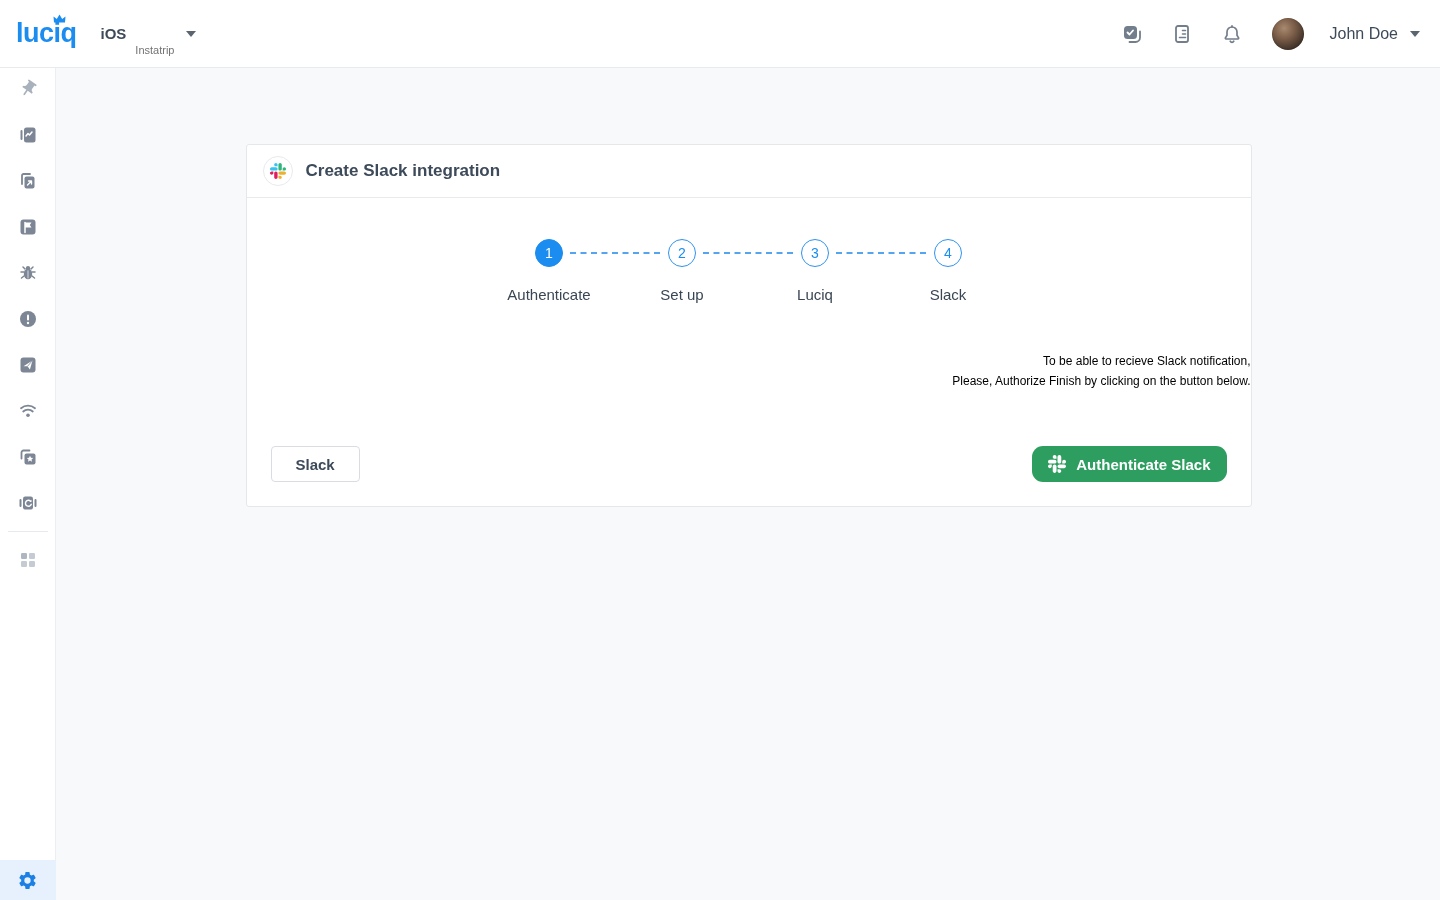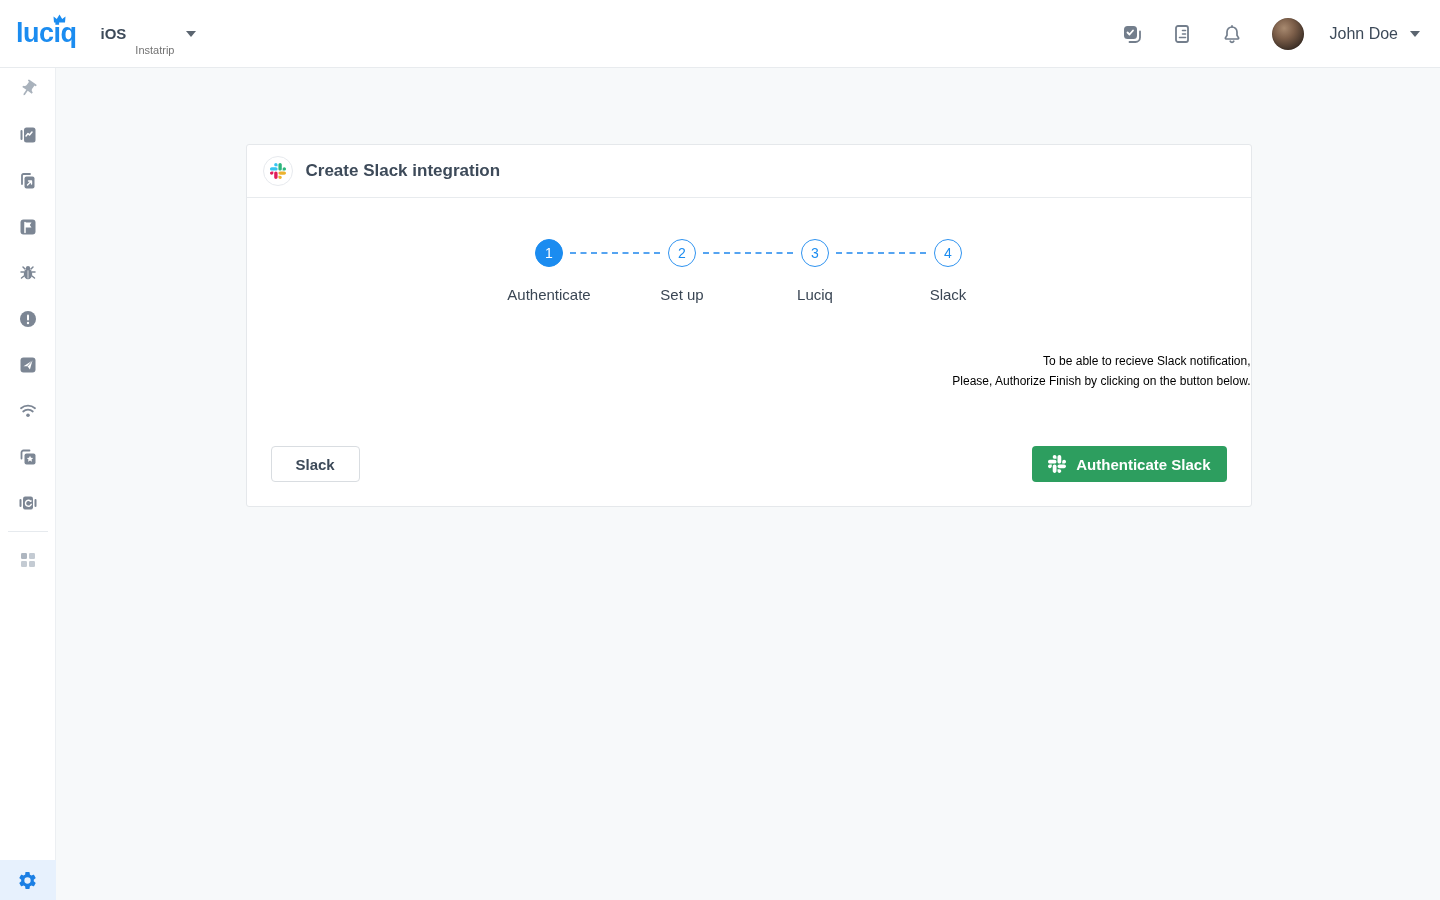--- a/index.html
+++ b/index.html
@@ -104,21 +104,21 @@
   .actions {
     display: flex; justify-content: space-between; align-items: center;
     margin-top: 55px; padding: 0 24px;
   }
   .btn-cancel {
     background: #ffffff; border: 1px solid #d9dde1; border-radius: 4px;
     padding: 0 24px; height: 36px; font-size: 15px; font-weight: 600; color: #3d4a59;
     font-family: "Liberation Sans", sans-serif; cursor: pointer;
   }
   .btn-auth {
-    background: #2d9e5f; border: none; border-radius: 4px;
+    background: #2d9e5f; border: none; border-radius: 11px;
     height: 36px; padding: 0 16px; display: flex; align-items: center; gap: 10px;
     font-size: 15px; font-weight: 600; color: #ffffff;
     font-family: "Liberation Sans", sans-serif; cursor: pointer;
   }
 
   svg { display: block; }
 </style>
 </head>
 <body>
 

